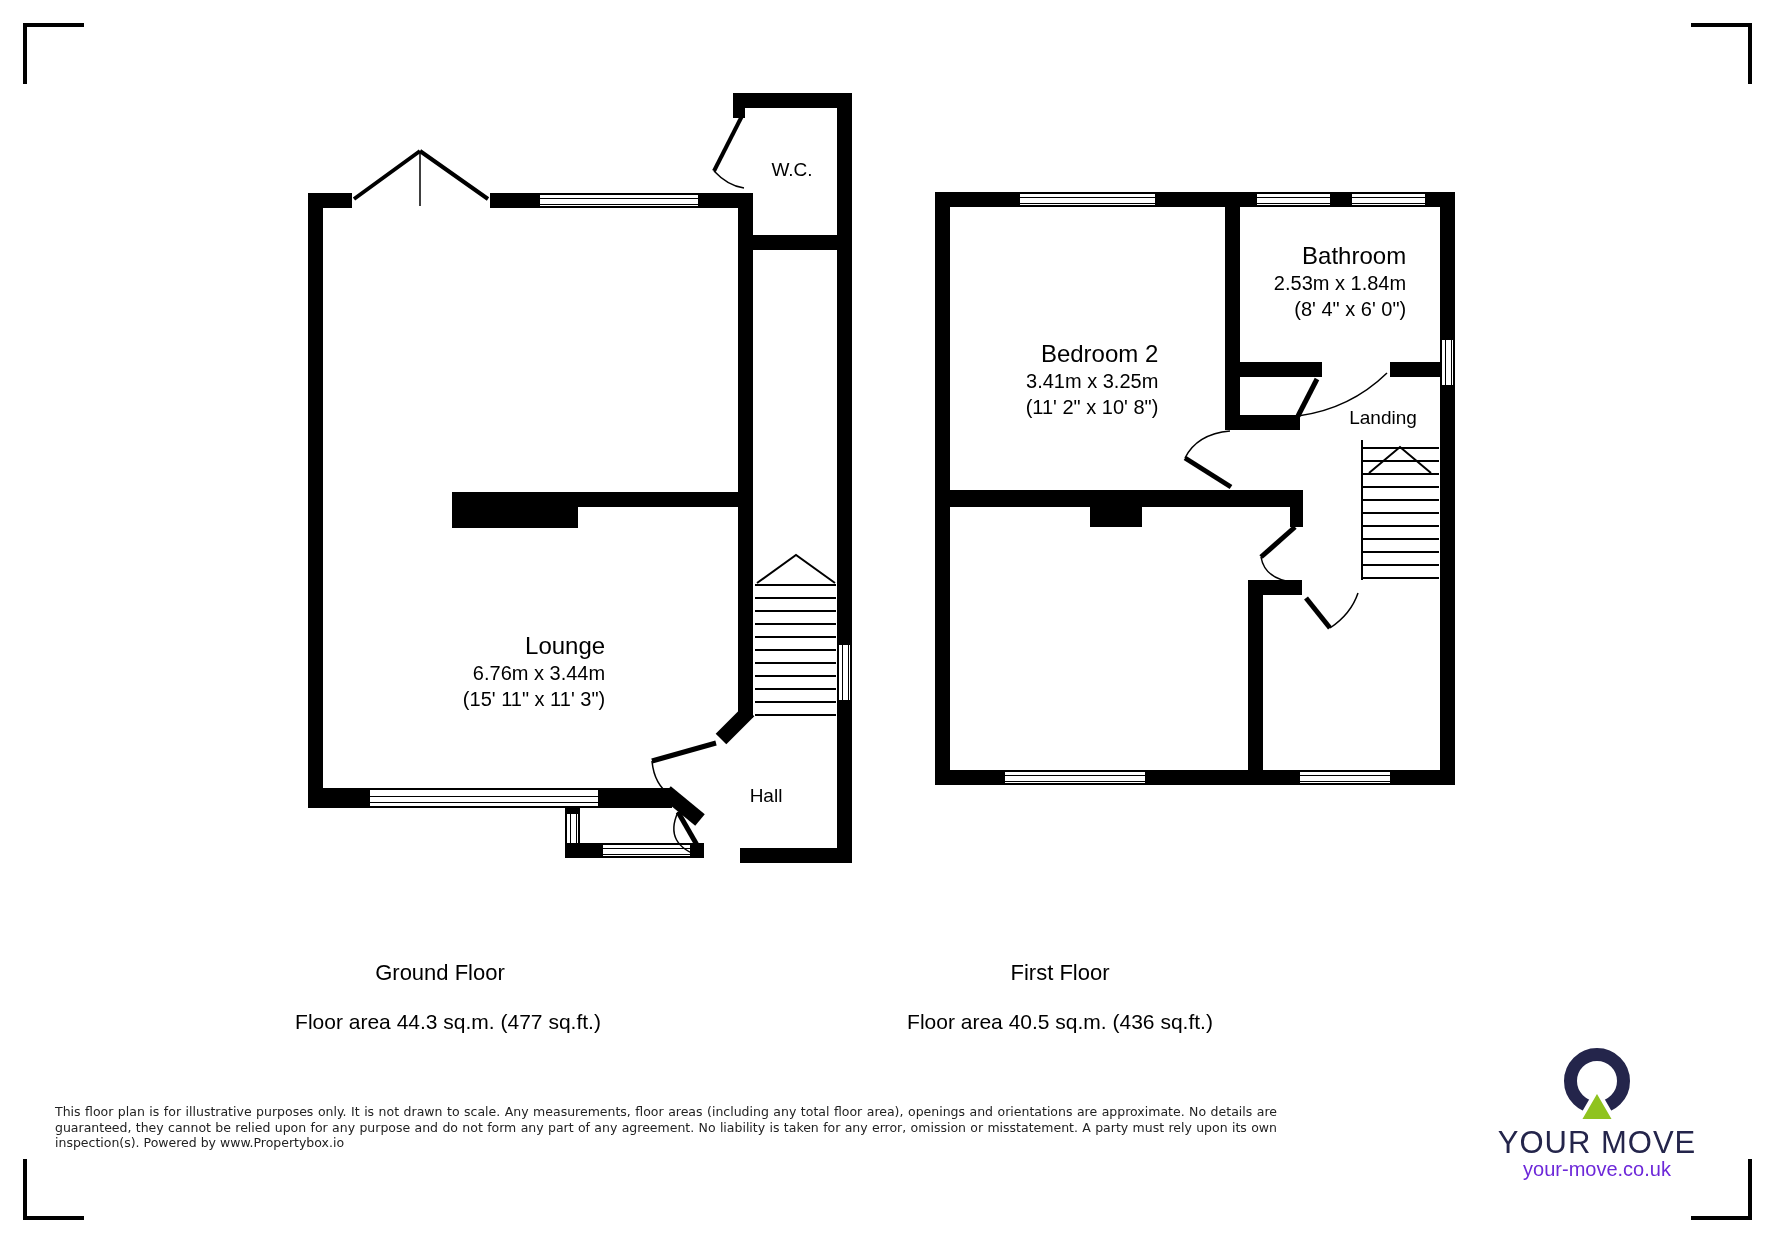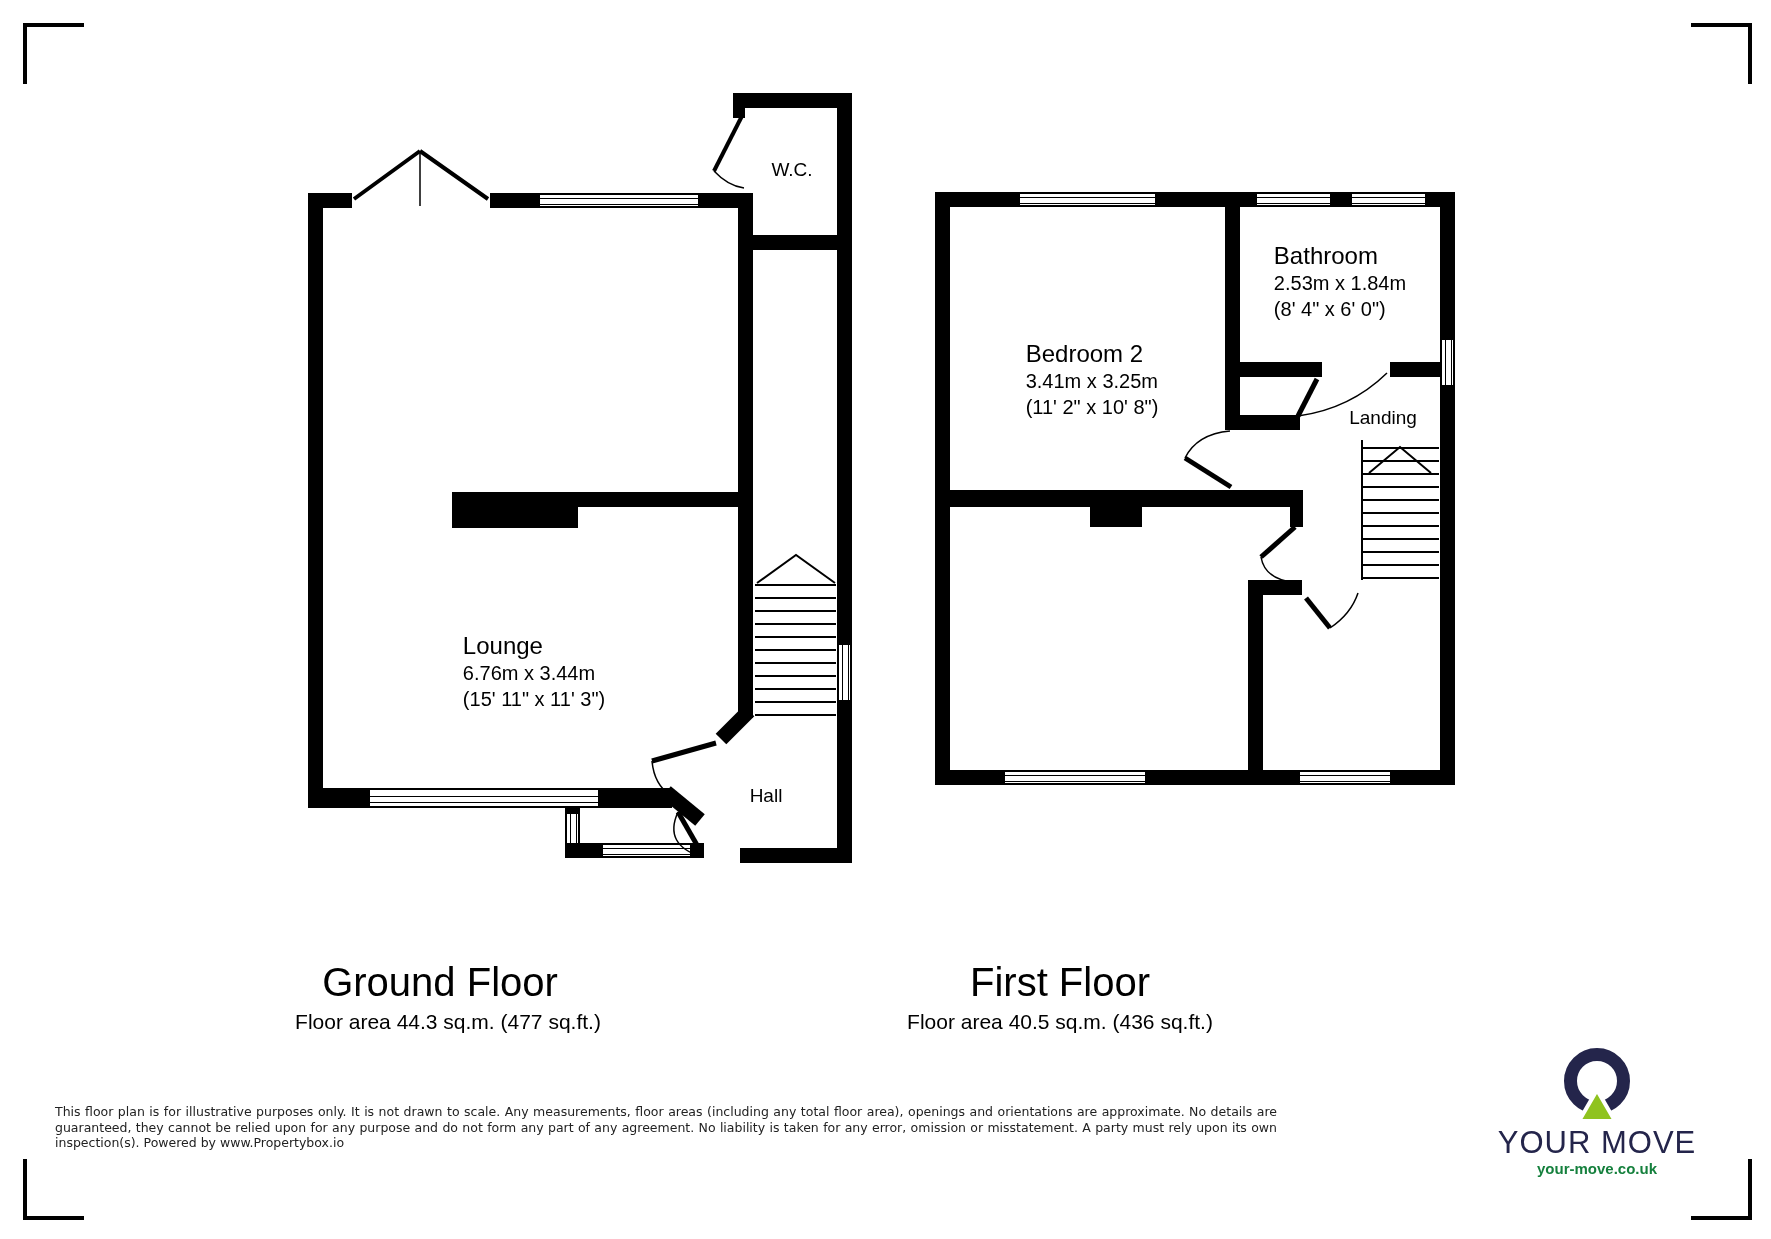--- a/index.html
+++ b/index.html
@@ -12,37 +12,37 @@
   .corner.br{border-bottom:4px solid #000;border-right:4px solid #000}
 
   .wall{position:absolute;background:#000}
   .window{position:absolute;background:#fff;border-top:2px solid #000;border-bottom:2px solid #000;box-sizing:border-box}
   .window::after{content:"";position:absolute;left:0;right:0;top:50%;height:5px;margin-top:-2.5px;
                  border-top:1.5px solid #000;border-bottom:1.5px solid #000}
   .vwindow{position:absolute;background:#fff;border-left:2px solid #000;border-right:2px solid #000;box-sizing:border-box}
   .vwindow::after{content:"";position:absolute;top:0;bottom:0;left:50%;width:5px;margin-left:-2.5px;
                  border-left:1.5px solid #000;border-right:1.5px solid #000}
 
-  .room-label{position:absolute;transform:translate(-50%,-50%);text-align:left;white-space:nowrap}
+  .room-label{position:absolute;transform:translate(-50%,-50%);text-align:right;white-space:nowrap}
   .room-name{display:block;font-size:24px;line-height:29px}
   .room-dim{display:block;font-size:20px;line-height:26px}
   .room-small{font-size:19px}
 
   .overlay{position:absolute;left:0;top:0;pointer-events:none}
 
-  .section-title{position:absolute;transform:translateX(-50%);font-size:40px;white-space:nowrap}
+  .section-title{position:absolute;transform:translateX(-50%);font-size:22px;white-space:nowrap}
   .section-area{position:absolute;transform:translateX(-50%);font-size:21px;white-space:nowrap}
 
   .total-area{position:absolute;font-family:"DejaVu Sans",sans-serif;font-size:20px;color:#000;white-space:nowrap}
   .disclaimer{position:absolute;font-family:"DejaVu Sans",sans-serif;font-size:12.5px;line-height:15.5px;
               color:#222;text-align:justify}
 
   .logo{position:absolute;text-align:center}
   .logo-brand{font-size:31px;letter-spacing:1px;color:#24254b;line-height:34px}
-  .logo-url{font-size:15px;font-weight:bold;color:#15803d;line-height:18px}
+  .logo-url{font-size:20px;font-weight:normal;color:#6d28d9;line-height:18px}
 </style>
 </head>
 <body>
 
 <div class="canvas">
 
   <div class="corner tl" style="left:23px;top:23px"></div>
   <div class="corner tr" style="left:1691px;top:23px"></div>
   <div class="corner bl" style="left:23px;top:1159px"></div>
   <div class="corner br" style="left:1691px;top:1159px"></div>

